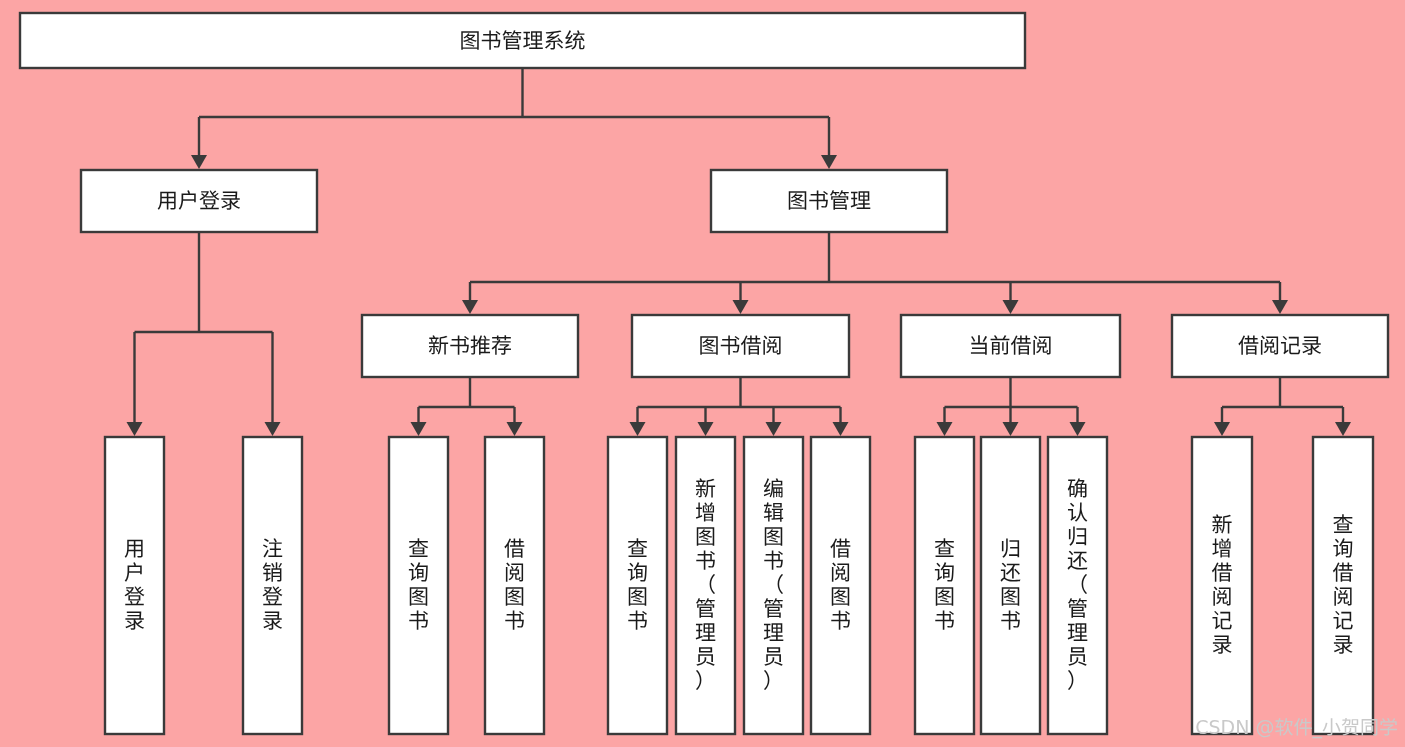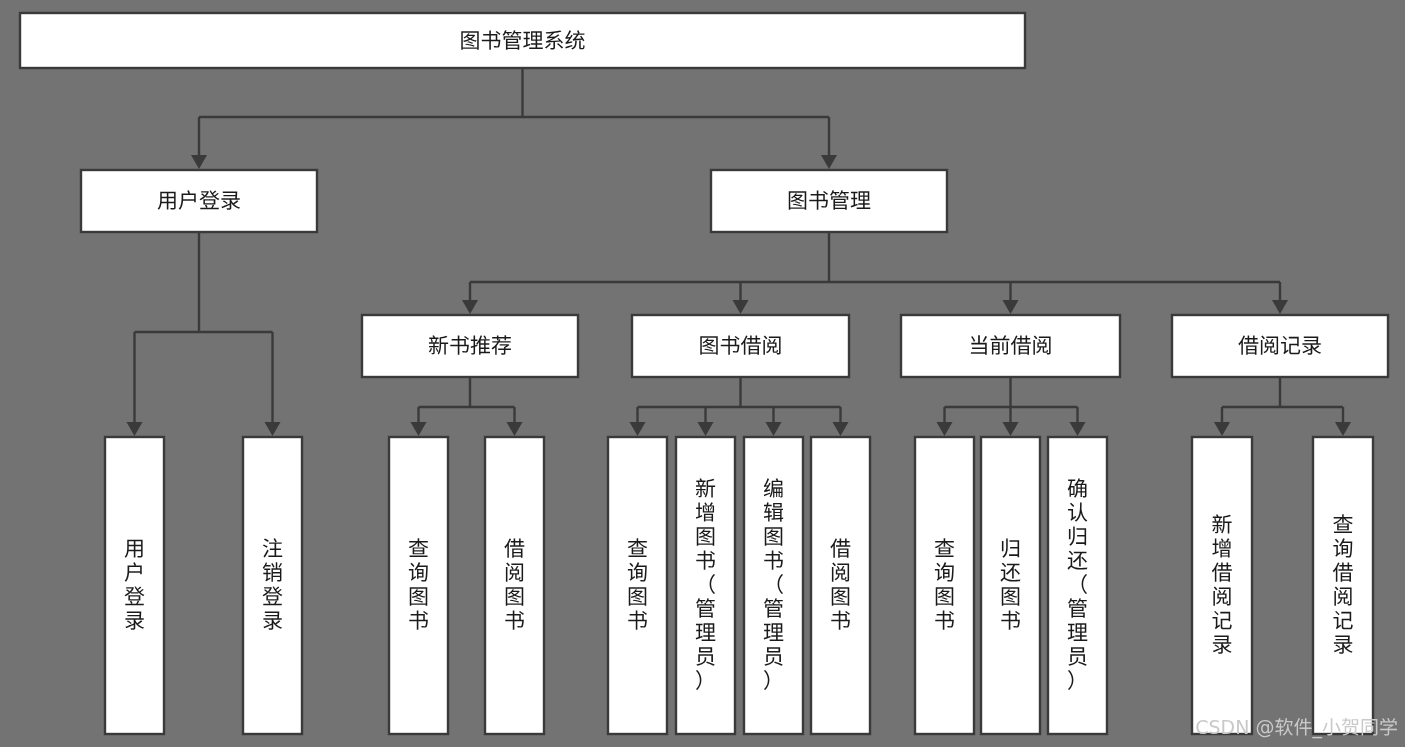--- a/index.html
+++ b/index.html
@@ -11,21 +11,21 @@
   body {
     width: 1405px;
     height: 747px;
     overflow: hidden;
     font-family: "DejaVu Sans", "Liberation Sans", sans-serif;
   }
   #diagram-root {
     position: relative;
     width: 1405px;
     height: 747px;
-    background: #737373;
+    background: #fca5a5;
   }
   svg.diagram-canvas {
     position: absolute;
     top: 0;
     left: 0;
     width: 1405px;
     height: 747px;
     display: block;
   }
   .node-box {

